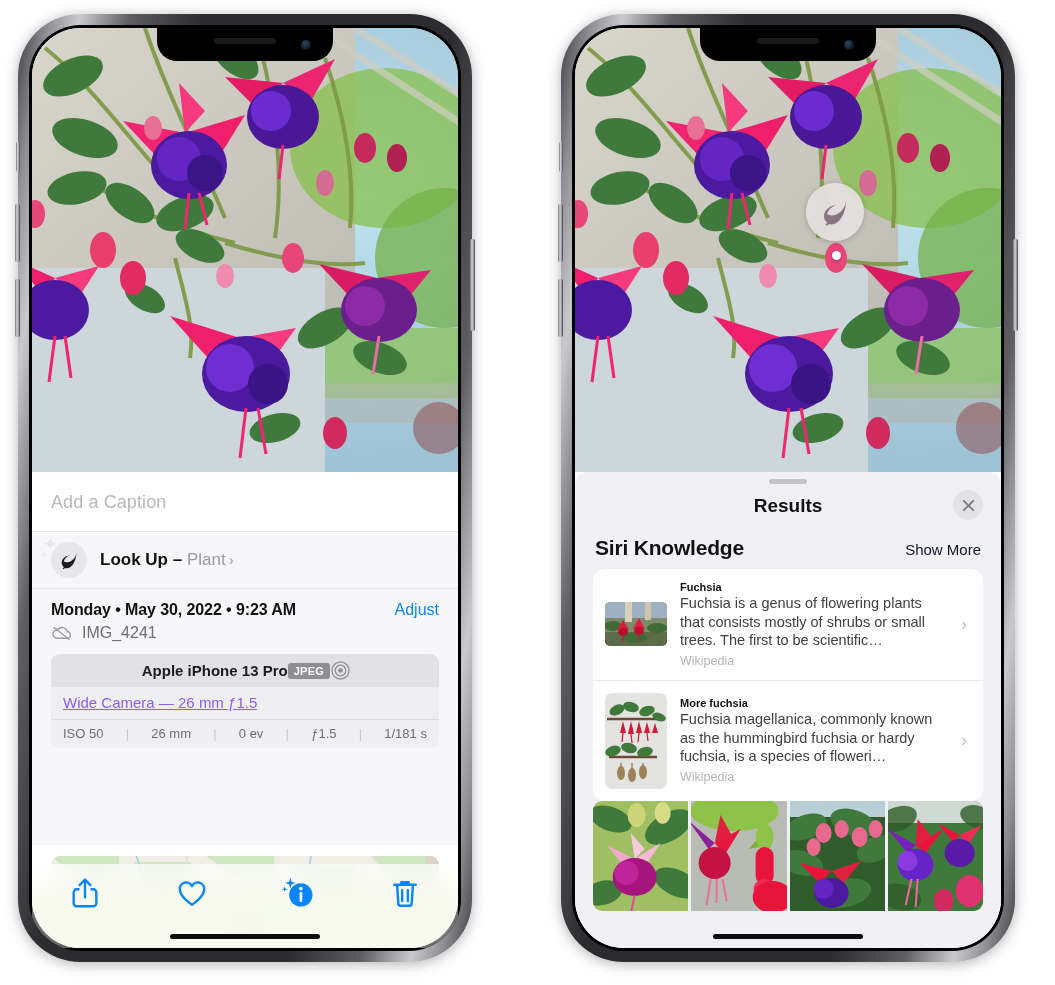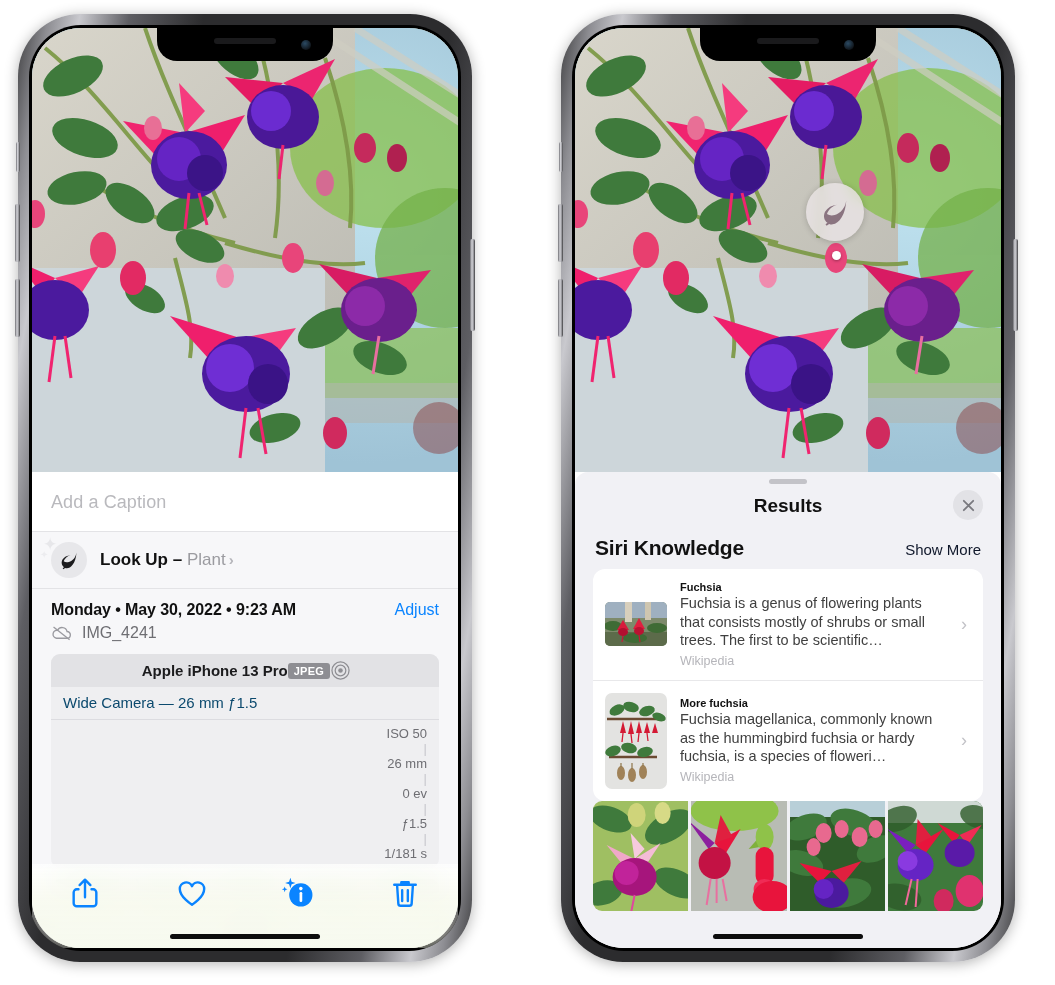--- a/index.html
+++ b/index.html
@@ -139,33 +139,32 @@
     padding: 7px 10px 7px 12px;
   }
   .exif-device { font-size: 15px; font-weight: 700; color: #1b1b1d; }
   .exif-head-right { display: flex; align-items: center; gap: 1px; }
   .tag-jpeg {
     background: #8e8e93; color: #fff; font-size: 11px; font-weight: 600;
     padding: 2px 6px; border-radius: 3px; letter-spacing: .3px;
   }
   .raw-ring { width: 19px; height: 19px; display:block; }
   .exif-body { padding: 7px 12px 8px 12px; }
-  .exif-line1 { font-size: 15px; color: #0c4a6e; }
+  .exif-line1 { font-size: 15px; color: #8b5cf6; text-decoration: underline; }
   .exif-line2row { display:flex; align-items:center; justify-content:space-between; margin-top: 3px;}
   .exif-line2 { font-size: 15px; color: #6e6e73; }
   .tag-vibrant {
     border: 1px solid #b6b6bb; color: #6e6e73;
     font-size: 11px; letter-spacing: .4px;
     padding: 2px 9px; border-radius: 10px;
   }
   .exif-foot {
-    display: flex; align-items: flex-end; justify-content: space-between;
+    display: flex; align-items: center; justify-content: space-between;
     border-top: .5px solid #dcdce0;
     padding: 6px 12px 7px 12px;
-    flex-direction: column;
   }
   .exif-foot span { font-size: 13px; color: #6e6e73; }
   .exif-sep { color: #c7c7cc !important; }
 
   .map-thumb {
     margin: 11px 19px 0 19px;
     height: 92px;
     border-radius: 9px 9px 0 0;
     overflow: hidden;
     position: relative;

